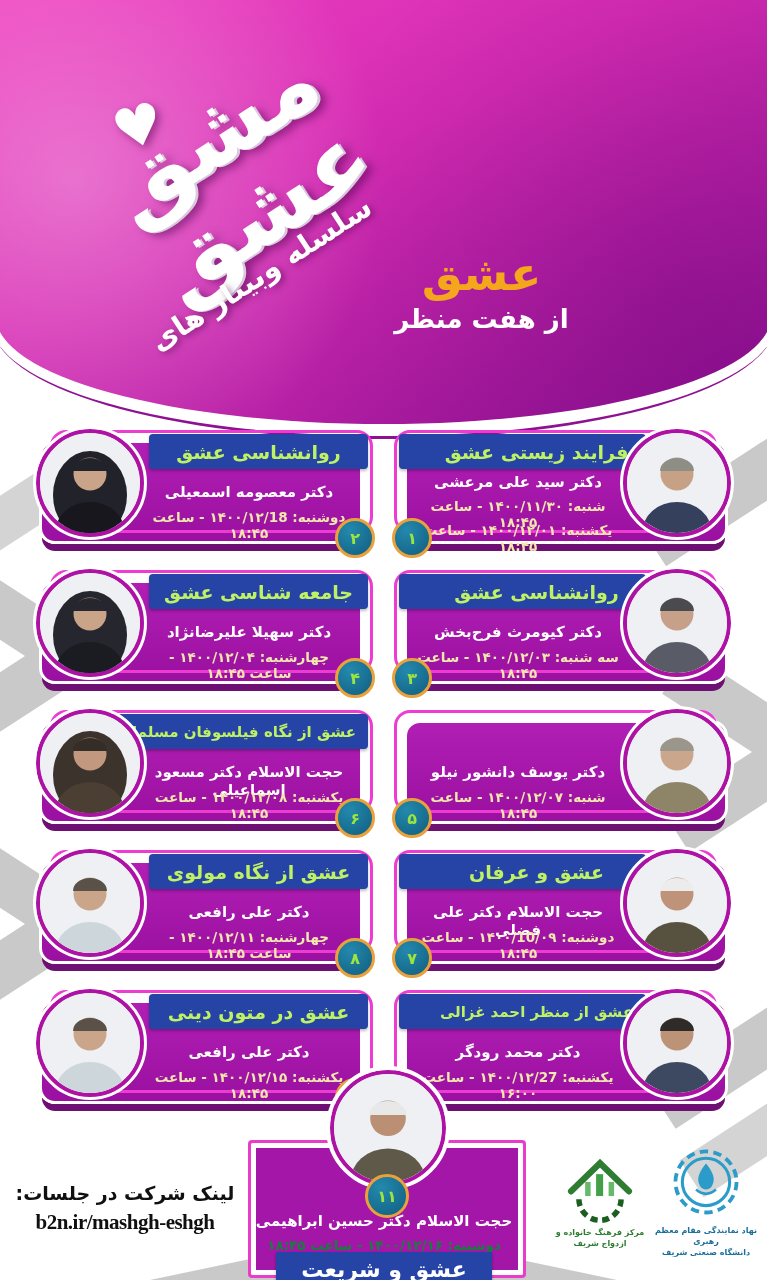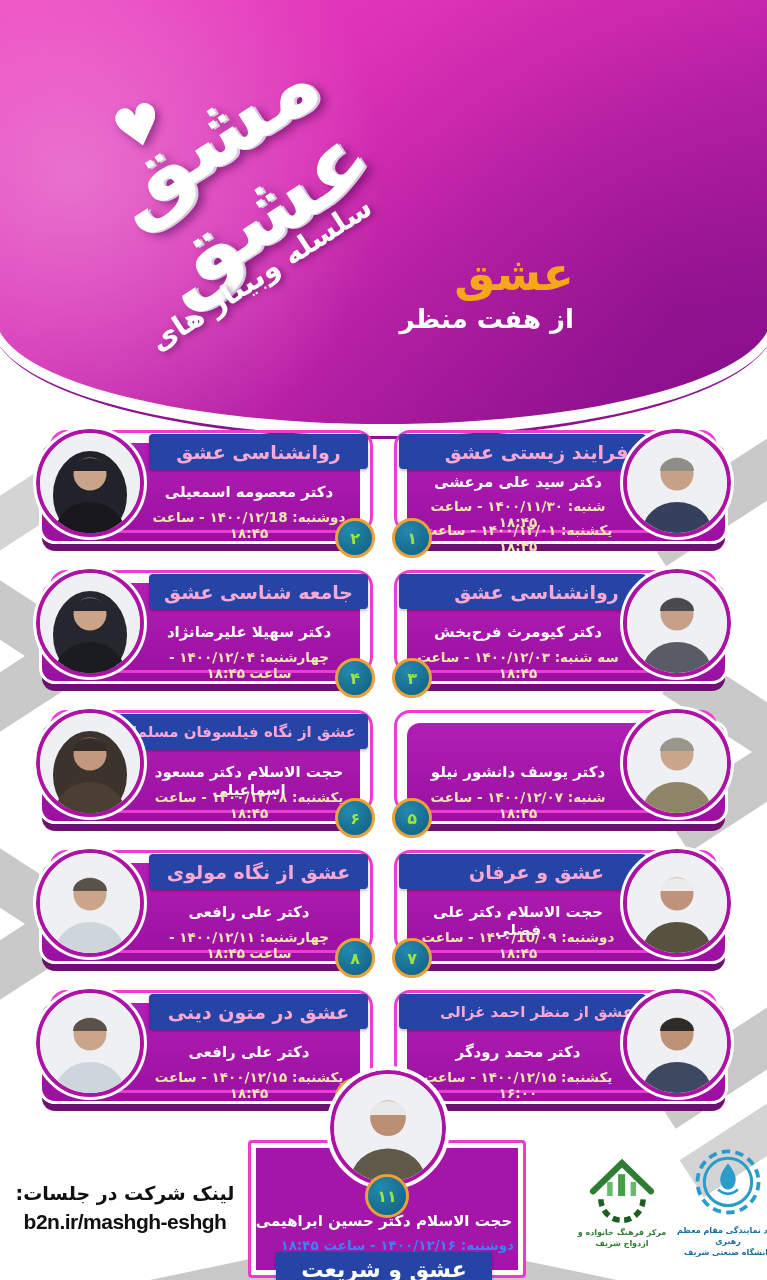--- a/index.html
+++ b/index.html
@@ -32,38 +32,38 @@
         radial-gradient(circle at 88% 72%, rgba(92,0,104,.28), transparent 55%),
         linear-gradient(152deg,#ee41c0 0%,#d62cb4 42%,#8d1093 100%);}
   .callig{position:absolute;left:38px;top:72px;width:470px;height:300px;
       transform:rotate(-33deg);text-align:center;color:#fff;}
   .callig-main{font-size:92px;font-weight:bold;line-height:1;
       text-shadow:2px 2px 0 #d9c9dd,5px 7px 10px rgba(80,0,80,.55);}
   .callig-series{font-size:29px;font-weight:bold;margin-top:-12px;margin-right:70px;
       text-shadow:2px 3px 6px rgba(80,0,80,.5);}
   .heart{position:absolute;left:152px;top:-34px;font-size:56px;color:#fff;
       transform:rotate(18deg);text-shadow:3px 4px 8px rgba(80,0,80,.5);}
-  .topic-box{position:absolute;left:393px;top:250px;width:185px;z-index:4;}
+  .topic-box{position:absolute;left:393px;top:250px;width:185px;text-align:center;z-index:4;}
   .topic{font-size:46px;font-weight:bold;color:#f4a71d;line-height:1.05;}
   .subtitle{font-size:26px;font-weight:bold;color:#ffffff;margin-top:6px;}
 
   
   .rows{position:absolute;top:432px;left:0;right:0;z-index:4;}
   .row{position:relative;height:140px;}
   .card{position:absolute;top:8px;width:318px;height:98px;z-index:2;
       background:linear-gradient(#b11eb4,#9a10a0);
       border:3px solid #ffffff;border-radius:16px;
       box-shadow:0 10px 0 -3px #6e0f74;}
   .card::before{content:"";position:absolute;top:-13px;bottom:8px;z-index:-1;
       border:3px solid #ee3cd2;border-radius:16px;}
   .card.right{right:39px;}  .card.right::before{left:-13px;right:8px;}
   .card.left{left:39px;}    .card.left::before{right:-13px;left:8px;}
 
   .title-bar{position:absolute;top:-9px;height:35px;min-width:195px;max-width:250px;
-      background:#2643a6;border-radius:4px;color:#f9a8d4;font-weight:bold;font-size:19px;
+      background:#2643a6;border-radius:4px;color:#bef264;font-weight:bold;font-size:19px;
       display:flex;align-items:center;justify-content:center;padding:0 12px;
       white-space:nowrap;z-index:2;box-shadow:0 2px 3px rgba(0,0,0,.25);}
   .title-bar.t-sm{font-size:15px;}
   .card.right .title-bar{left:-8px;padding-left:40px;}
   .card.left  .title-bar{right:-8px;}
 
   .speaker{position:absolute;top:40px;color:#ffffff;font-weight:bold;font-size:15px;text-align:center;}
   .date{position:absolute;color:#f2e7ae;font-weight:bold;font-size:13.5px;text-align:center;}
   .date1{top:66px;}
   .card.two .speaker{top:30px;}
@@ -93,31 +93,31 @@
       border-radius:4px;}
   .final-photo{position:absolute;left:330px;top:1070px;width:108px;height:108px;z-index:6;
       border-radius:50%;overflow:hidden;border:4px solid #ae12a4;outline:4px solid #ffffff;background:#eef0f3;}
   .final-badge{position:absolute;left:365px;top:1174px;width:38px;height:38px;z-index:7;
       border-radius:50%;background:radial-gradient(circle at 35% 28%,#2389ad,#115e80);
       border:3px solid #e9a13b;color:#9ce53f;font-weight:bold;font-size:16px;
       display:flex;align-items:center;justify-content:center;}
   .final-speaker{position:absolute;left:254px;top:1212px;width:260px;z-index:6;
       text-align:center;color:#fff;font-weight:bold;font-size:15px;}
   .final-date{position:absolute;left:254px;top:1237px;width:260px;z-index:6;
-      color:#3b82f6;font-weight:bold;font-size:13.5px;}
+      text-align:center;color:#15803d;font-weight:bold;font-size:13.5px;}
   .final-title{position:absolute;left:276px;top:1252px;width:216px;height:34px;z-index:7;
       background:#2643a6;color:#fff;font-weight:bold;font-size:22px;
       display:flex;align-items:center;justify-content:center;box-shadow:0 2px 3px rgba(0,0,0,.3);}
 
   
   .footer-link{position:absolute;left:10px;top:1182px;width:230px;z-index:5;text-align:center;color:#101010;}
   .link-label{font-size:19px;font-weight:bold;}
   .link-url{font-size:21px;font-weight:bold;direction:ltr;margin-top:6px;
-      font-family:Liberation Sans, sans-serif;letter-spacing:-.5px;}
-  .logo{position:absolute;z-index:5;text-align:center;margin-left:22px;}
+      font-family:Liberation Serif, serif;letter-spacing:-.5px;}
+  .logo{position:absolute;z-index:5;text-align:center;}
   .logo-green{left:548px;top:1152px;width:104px;}
   .logo-blue{left:654px;top:1146px;width:104px;}
   .logo svg{display:block;margin:0 auto;}
   .logo-caption{font-size:8px;font-weight:bold;line-height:1.35;margin-top:2px;}
   .logo-green .logo-caption{color:#2e7d32;}
   .logo-blue  .logo-caption{color:#1a6e9c;}
 </style>
 </head>
 <body>
 
@@ -280,21 +280,21 @@
           </svg>
         </div>
         <div class="badge">۸</div>
       </div>
     </div>
 
     <div class="row">
       <div class="card right">
         <div class="title-bar t-sm">عشق از منظر احمد غزالی</div>
         <div class="speaker">دکتر محمد رودگر</div>
-        <div class="date date1">یکشنبه: ۱۴۰۰/۱۲/۱۵ - ساعت ۱۶:۰۰</div>
+        <div class="date date1">یکشنبه: ۱۴۰۰/۱۲/27 - ساعت ۱۶:۰۰</div>
         <div class="photo">
           <svg class="avatar" viewBox="0 0 100 100">
             <circle class="av-bg" cx="50" cy="50" r="50"></circle>
             <ellipse cx="50" cy="62" rx="37" ry="44" fill="none"></ellipse>
             <circle cx="50" cy="41" r="16.5" fill="#bd9378"></circle>
             <path d="M33 38 a17 13 0 0 1 34 0 z" fill="#2e2b28"></path>
             <ellipse cx="50" cy="100" rx="35" ry="31" fill="#3d4960"></ellipse>
           </svg>
         </div>
         <div class="badge">۹</div>

